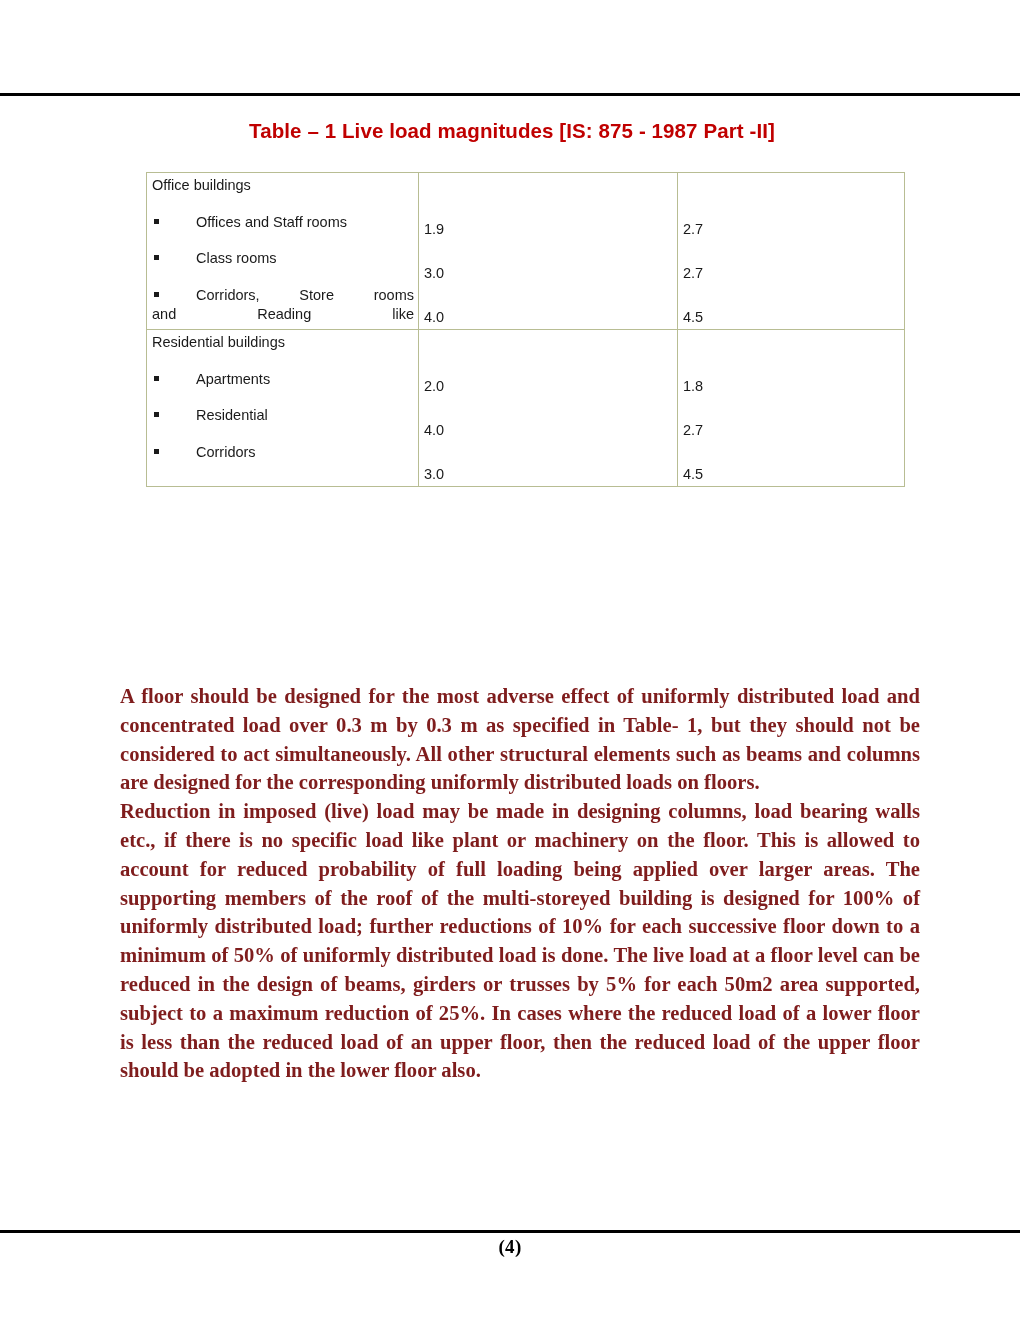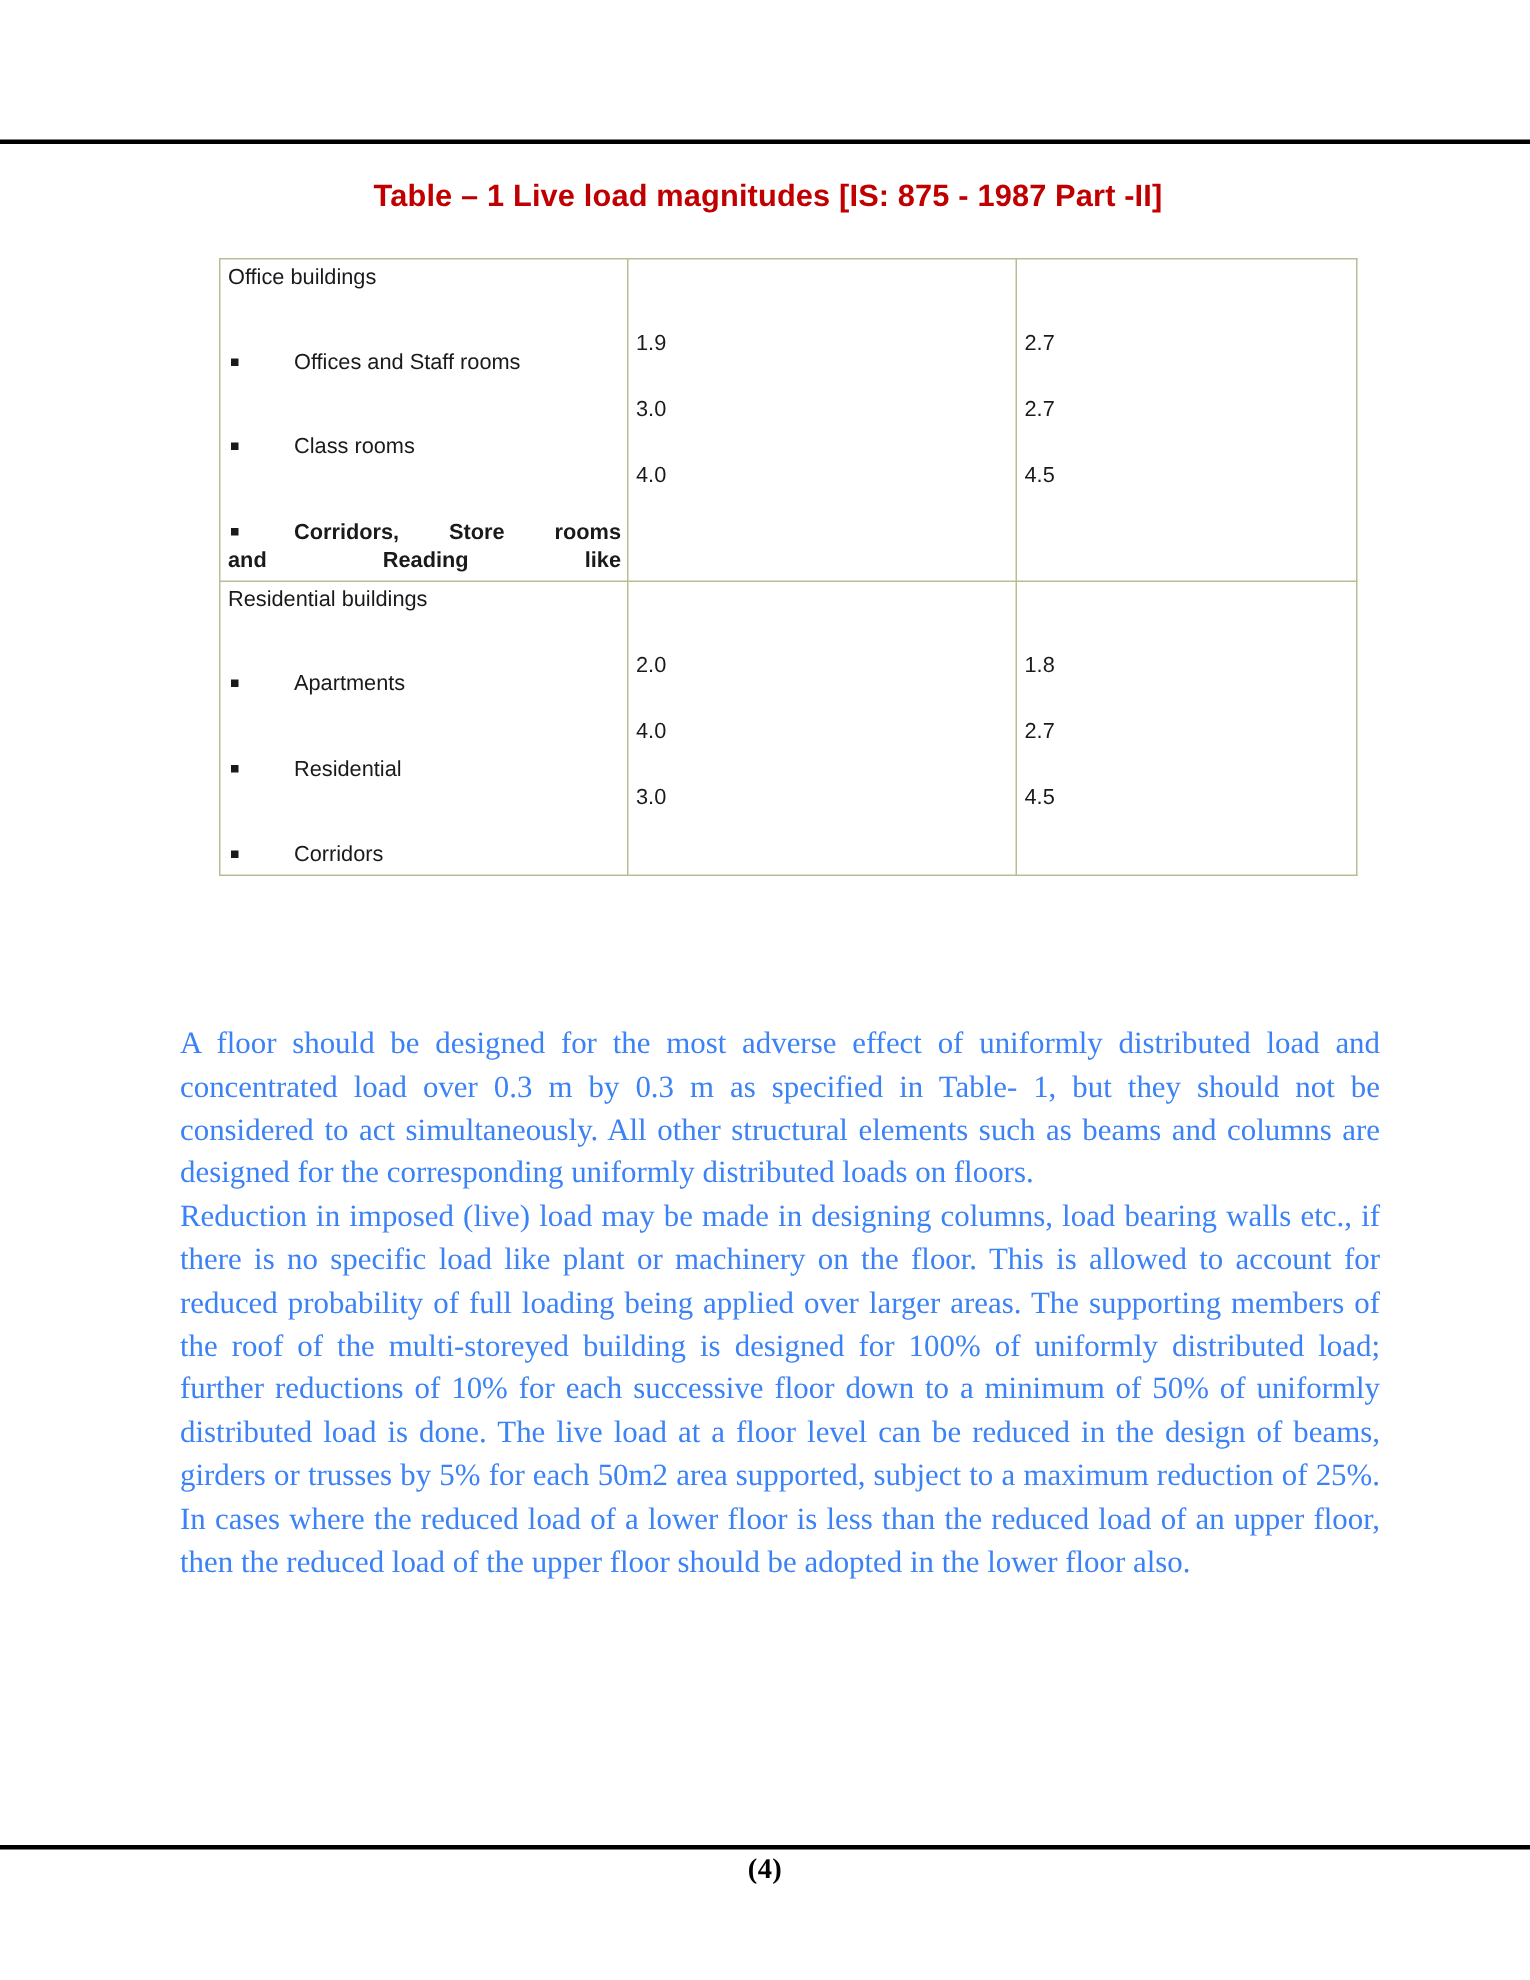--- a/index.html
+++ b/index.html
@@ -119,35 +119,34 @@
     margin: 0 0 2px 0;
   }
   .group-list {
     margin: 0;
     padding: 0;
     list-style: none;
   }
   .group-list li {
     position: relative;
     padding-left: 44px;
-    margin-top: 38px;
+    margin-top: 18px;
     line-height: 1.3;
   }
   .bullet-dot {
     position: absolute;
     left: 2px;
     top: 6px;
     width: 5px;
     height: 5px;
     background: #1a1a1a;
   }
   .justified {
     text-align: justify;
     text-align-last: justify;
-    font-weight: bold;
   }
   .wrap-cont {
     display: block;
     margin-left: -44px;
     text-align: left;
   }
 
   
   .val-cell { padding-top: 4px; }
   .val-list {
@@ -166,24 +165,24 @@
     margin: 0 0 2px 0;
   }
 
   
   .body-text {
     position: absolute;
     left: 120px;
     top: 682px;
     width: 800px;
     font-family: "Liberation Serif", "DejaVu Serif", serif;
-    font-weight: normal;
+    font-weight: bold;
     font-size: 20.6px;
     line-height: 28.8px;
-    color: #3b82f6;
+    color: #7f1d1d;
     text-align: justify;
   }
   .body-text p {
     margin: 0;
   }
   .body-text p.p-first { text-align: justify; }
   .body-text p.p-second { text-align: justify; margin-top: 0; }
 </style>
 </head>
 <body>

